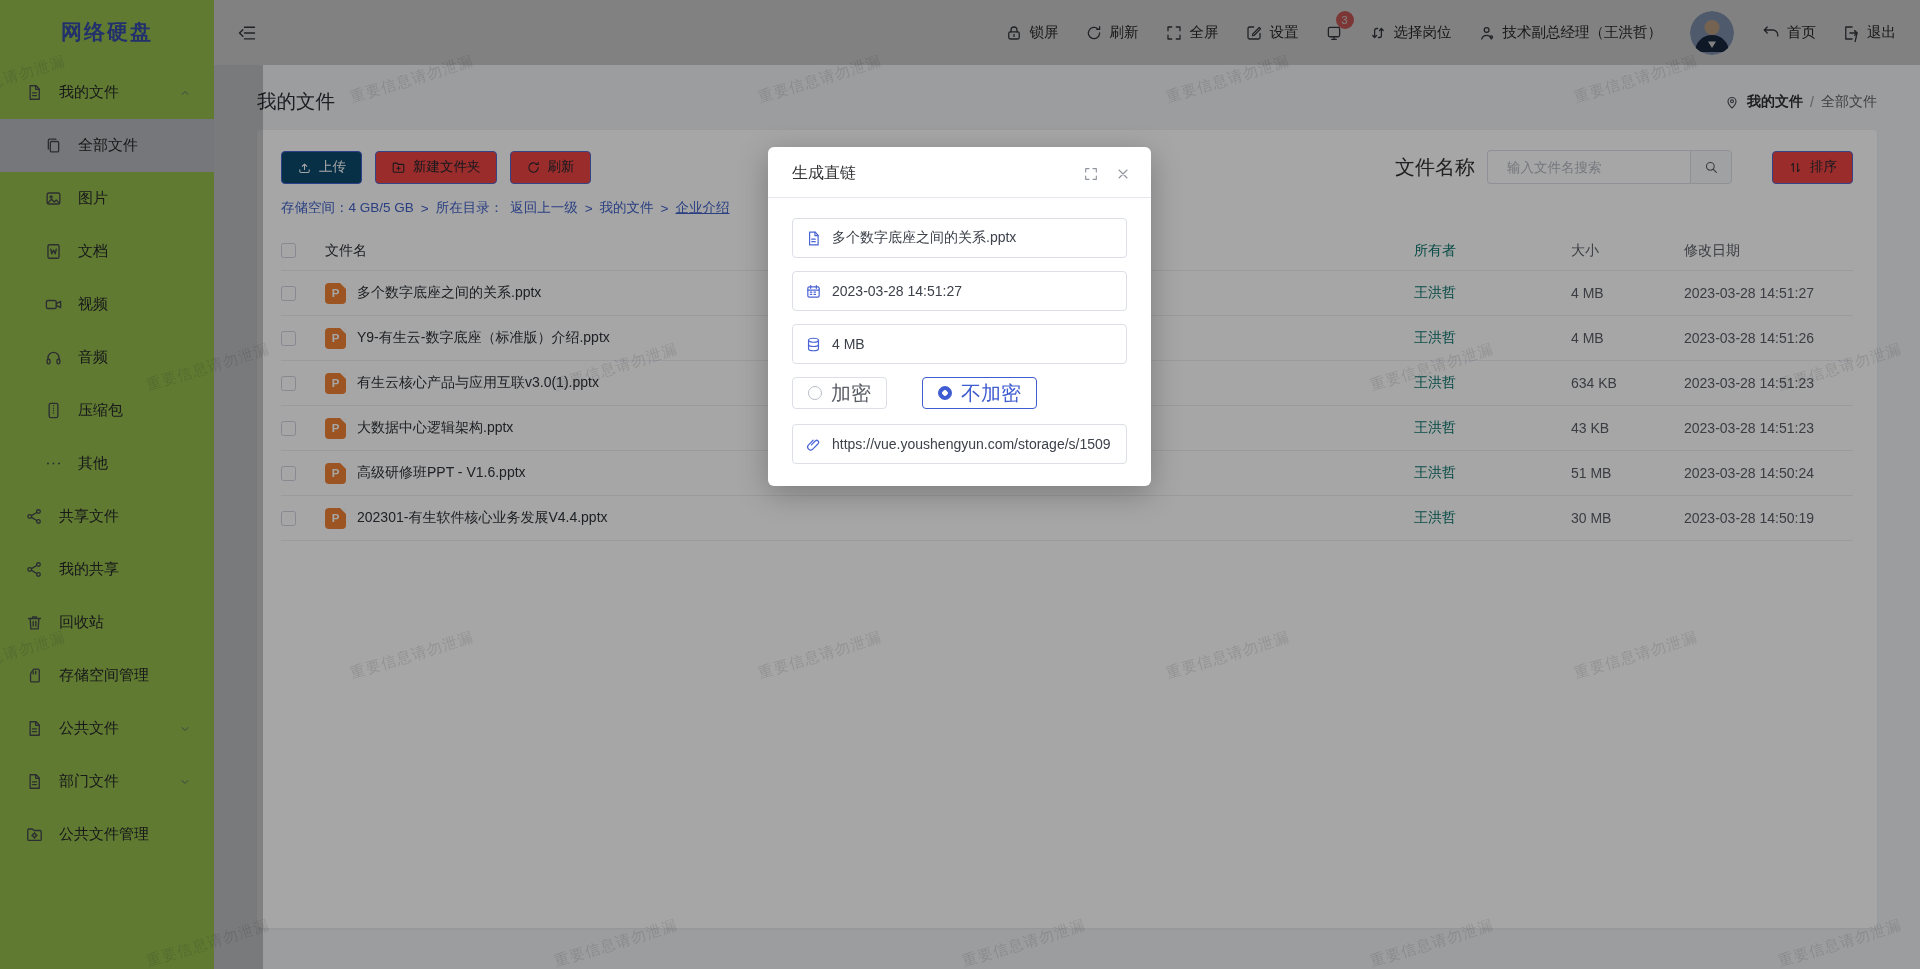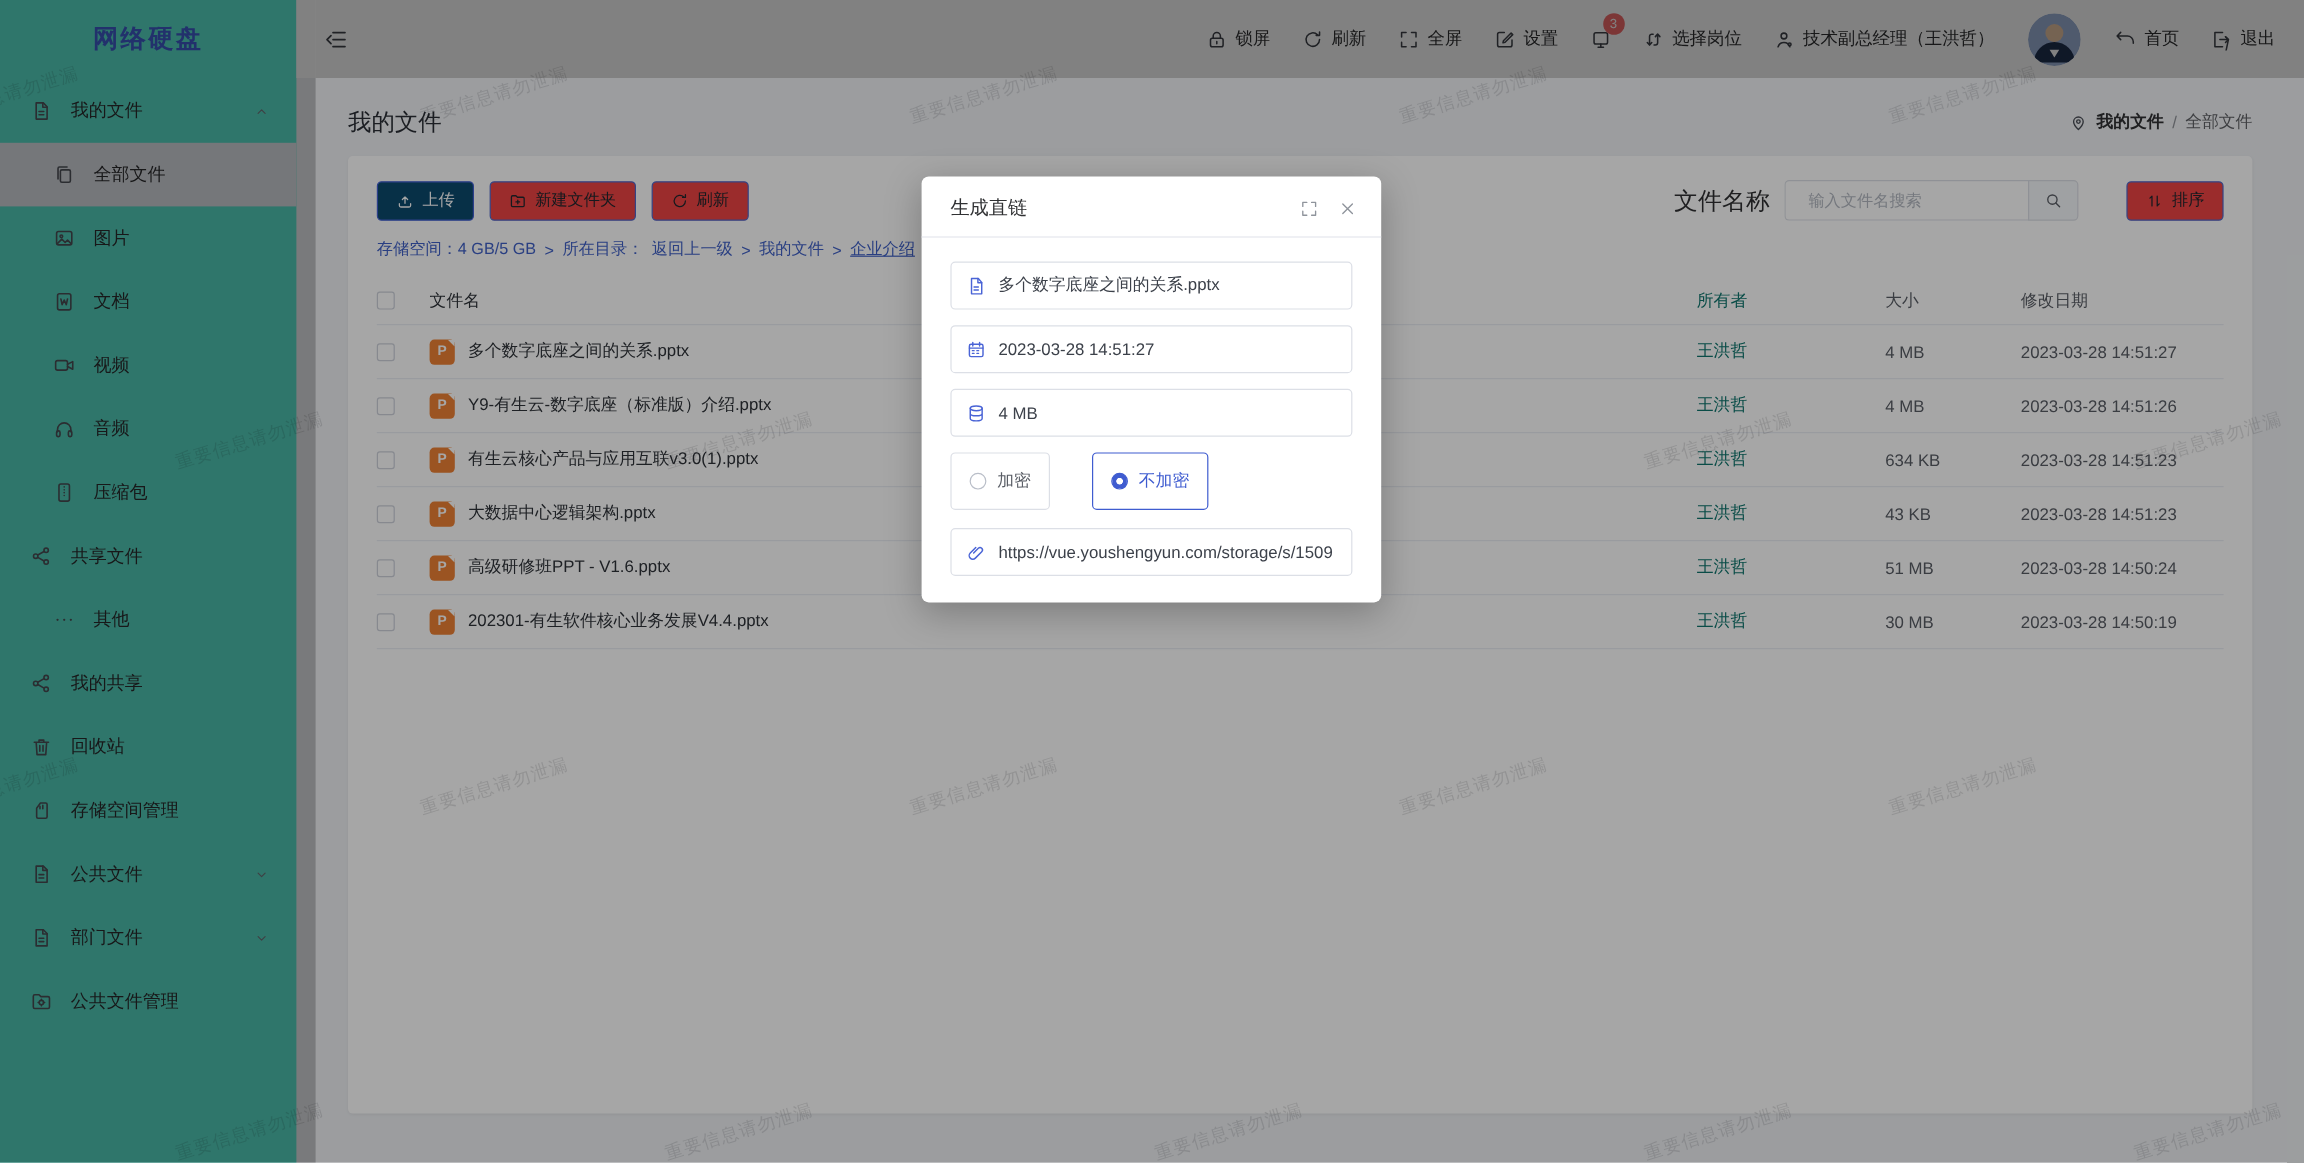--- a/index.html
+++ b/index.html
@@ -1,20 +1,20 @@
 <!DOCTYPE html>
 <html><head>
 <meta charset="utf-8">
 <style>
   * { margin:0; padding:0; box-sizing:border-box; }
   html,body { width:1920px; height:969px; overflow:hidden; font-family:"Liberation Sans","DejaVu Sans",sans-serif; background:#f0f2f5; }
   .layout { display:flex; width:1920px; height:969px; position:relative; }
 
   
-  .sidebar { width:247px; height:100%; background:#5eead4; flex:none; position:relative; z-index:2;font-family:Liberation Serif, serif; }
+  .sidebar { width:214px; height:100%; background:#bef264; flex:none; position:relative; z-index:2;font-family:Liberation Serif, serif; }
   .logo { height:64px; display:flex; align-items:center; justify-content:center; color:#4462d6; font-size:21px; font-weight:bold; letter-spacing:2px; }
   .menu { padding-top:2px; }
   .menu-item { height:53px; display:flex; align-items:center; gap:15px; padding-left:25px; font-size:15px; color:#303133; cursor:pointer; position:relative; }
   .menu-item.lvl2 { padding-left:44px; }
   .menu-item.active { background:#e9ecf2; }
   .menu-item .mi-icon { width:19px; height:19px; color:#565a62; flex:none; display:inline-flex; }
   .menu-item .mi-icon svg { width:100%; height:100%; }
   .menu-item .chev { position:absolute; right:22px; width:14px; height:14px; color:#7b7f87; display:inline-flex; }
   .menu-item .chev svg { width:100%; height:100%; }
 
@@ -88,21 +88,21 @@
   .modal-header { display:flex; align-items:center; padding:16px 20px 13px 24px; border-bottom:1px solid #e4e7ed; }
   .modal-title { font-size:16px; color:#303133; }
   .mh-icons { margin-left:auto; display:flex; align-items:center; gap:16px; color:#8f949c; }
   .mh-icons .mh-ic { width:16px; height:16px; display:inline-flex; cursor:pointer; }
   .mh-icons .mh-ic svg { width:100%; height:100%; }
   .modal-body { padding:20px 24px 22px 24px; }
   .field { height:40px; border:1px solid #dcdfe6; border-radius:4px; display:flex; align-items:center; gap:10px; padding:0 12px; margin-bottom:13px; font-size:14px; color:#3c414a; overflow:hidden; white-space:nowrap; }
   .field .f-icon { width:17px; height:17px; color:#4a64d6; flex:none; display:inline-flex; }
   .field .f-icon svg { width:100%; height:100%; }
   .radio-row { display:flex; align-items:center; gap:35px; margin-bottom:15px; }
-  .radio-box { height:48px; border:1px solid #dcdfe6; border-radius:4px; display:inline-flex; align-items:center; gap:9px; padding:0 15px; font-size:14px; color:#5a5e66; cursor:pointer; background:#fff; }
+  .radio-box { height:32px; border:1px solid #dcdfe6; border-radius:4px; display:inline-flex; align-items:center; gap:9px; padding:0 15px; font-size:20px; color:#5a5e66; cursor:pointer; background:#fff; }
   .radio-box .rdot { width:14px; height:14px; border-radius:50%; border:1px solid #b9bec8; background:#fff; }
   .radio-box.selected { border-color:#3f5cd0; color:#3f5cd0; }
   .radio-box.selected .rdot { border-color:#3f5cd0; background:radial-gradient(circle, #ffffff 0 2.5px, #3f5cd0 3px); }
   .field.url-field { margin-bottom:0; }
 </style>
 </head>
 <body>
 
 <div class="layout">
 
@@ -172,40 +172,40 @@
         </div>
         <div class="menu-item lvl2">
           <span class="mi-icon">
             <svg viewBox="0 0 24 24" fill="none" stroke="currentColor" stroke-width="1.7" stroke-linecap="round" stroke-linejoin="round">
               <rect x="6.5" y="3" width="11" height="18" rx="2"></rect>
               <path d="M12 6v.1M12 9v.1M12 12v.1M12 15v.1"></path>
             </svg>
           </span>
           <span>压缩包</span>
         </div>
+        <div class="menu-item lvl2">
+          <span class="mi-icon">
+            <svg viewBox="0 0 24 24" fill="none" stroke="currentColor" stroke-width="1.7" stroke-linecap="round" stroke-linejoin="round">
+              <circle cx="5" cy="12" r="1.2" fill="currentColor" stroke="none"></circle>
+              <circle cx="12" cy="12" r="1.2" fill="currentColor" stroke="none"></circle>
+              <circle cx="19" cy="12" r="1.2" fill="currentColor" stroke="none"></circle>
+            </svg>
+          </span>
+          <span>其他</span>
+        </div>
         <div class="menu-item lvl1">
           <span class="mi-icon">
             <svg viewBox="0 0 24 24" fill="none" stroke="currentColor" stroke-width="1.7" stroke-linecap="round" stroke-linejoin="round">
               <circle cx="6" cy="12" r="2.3"></circle>
               <circle cx="17" cy="5.8" r="2.3"></circle>
               <circle cx="17" cy="18.2" r="2.3"></circle>
               <path d="M8.2 10.8l6.6-3.8M8.2 13.2l6.6 3.8"></path>
             </svg>
           </span>
           <span>共享文件</span>
-        </div>
-        <div class="menu-item lvl2">
-          <span class="mi-icon">
-            <svg viewBox="0 0 24 24" fill="none" stroke="currentColor" stroke-width="1.7" stroke-linecap="round" stroke-linejoin="round">
-              <circle cx="5" cy="12" r="1.2" fill="currentColor" stroke="none"></circle>
-              <circle cx="12" cy="12" r="1.2" fill="currentColor" stroke="none"></circle>
-              <circle cx="19" cy="12" r="1.2" fill="currentColor" stroke="none"></circle>
-            </svg>
-          </span>
-          <span>其他</span>
         </div>
         <div class="menu-item lvl1">
           <span class="mi-icon">
             <svg viewBox="0 0 24 24" fill="none" stroke="currentColor" stroke-width="1.7" stroke-linecap="round" stroke-linejoin="round">
               <circle cx="6" cy="12" r="2.3"></circle>
               <circle cx="17" cy="5.8" r="2.3"></circle>
               <circle cx="17" cy="18.2" r="2.3"></circle>
               <path d="M8.2 10.8l6.6-3.8M8.2 13.2l6.6 3.8"></path>
             </svg>
           </span>

